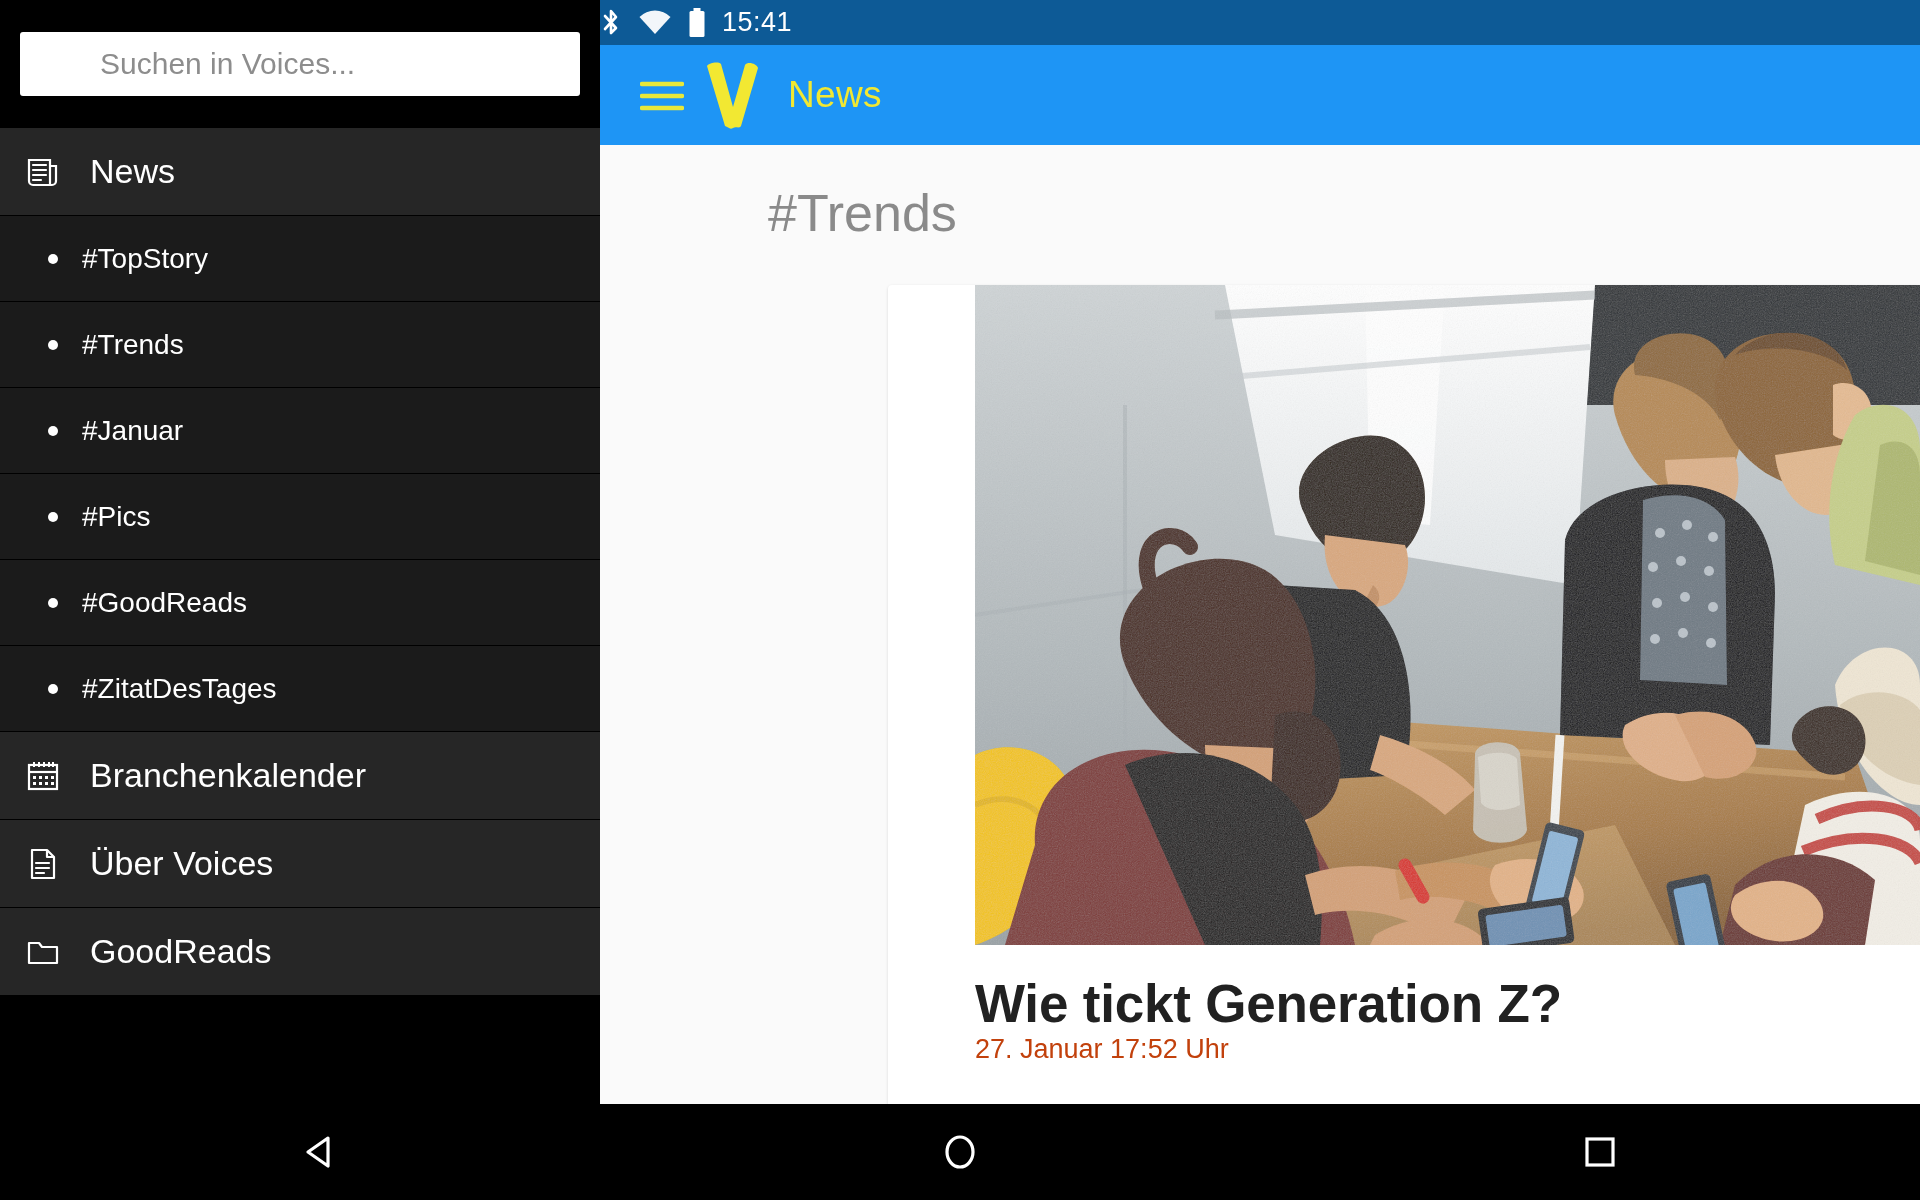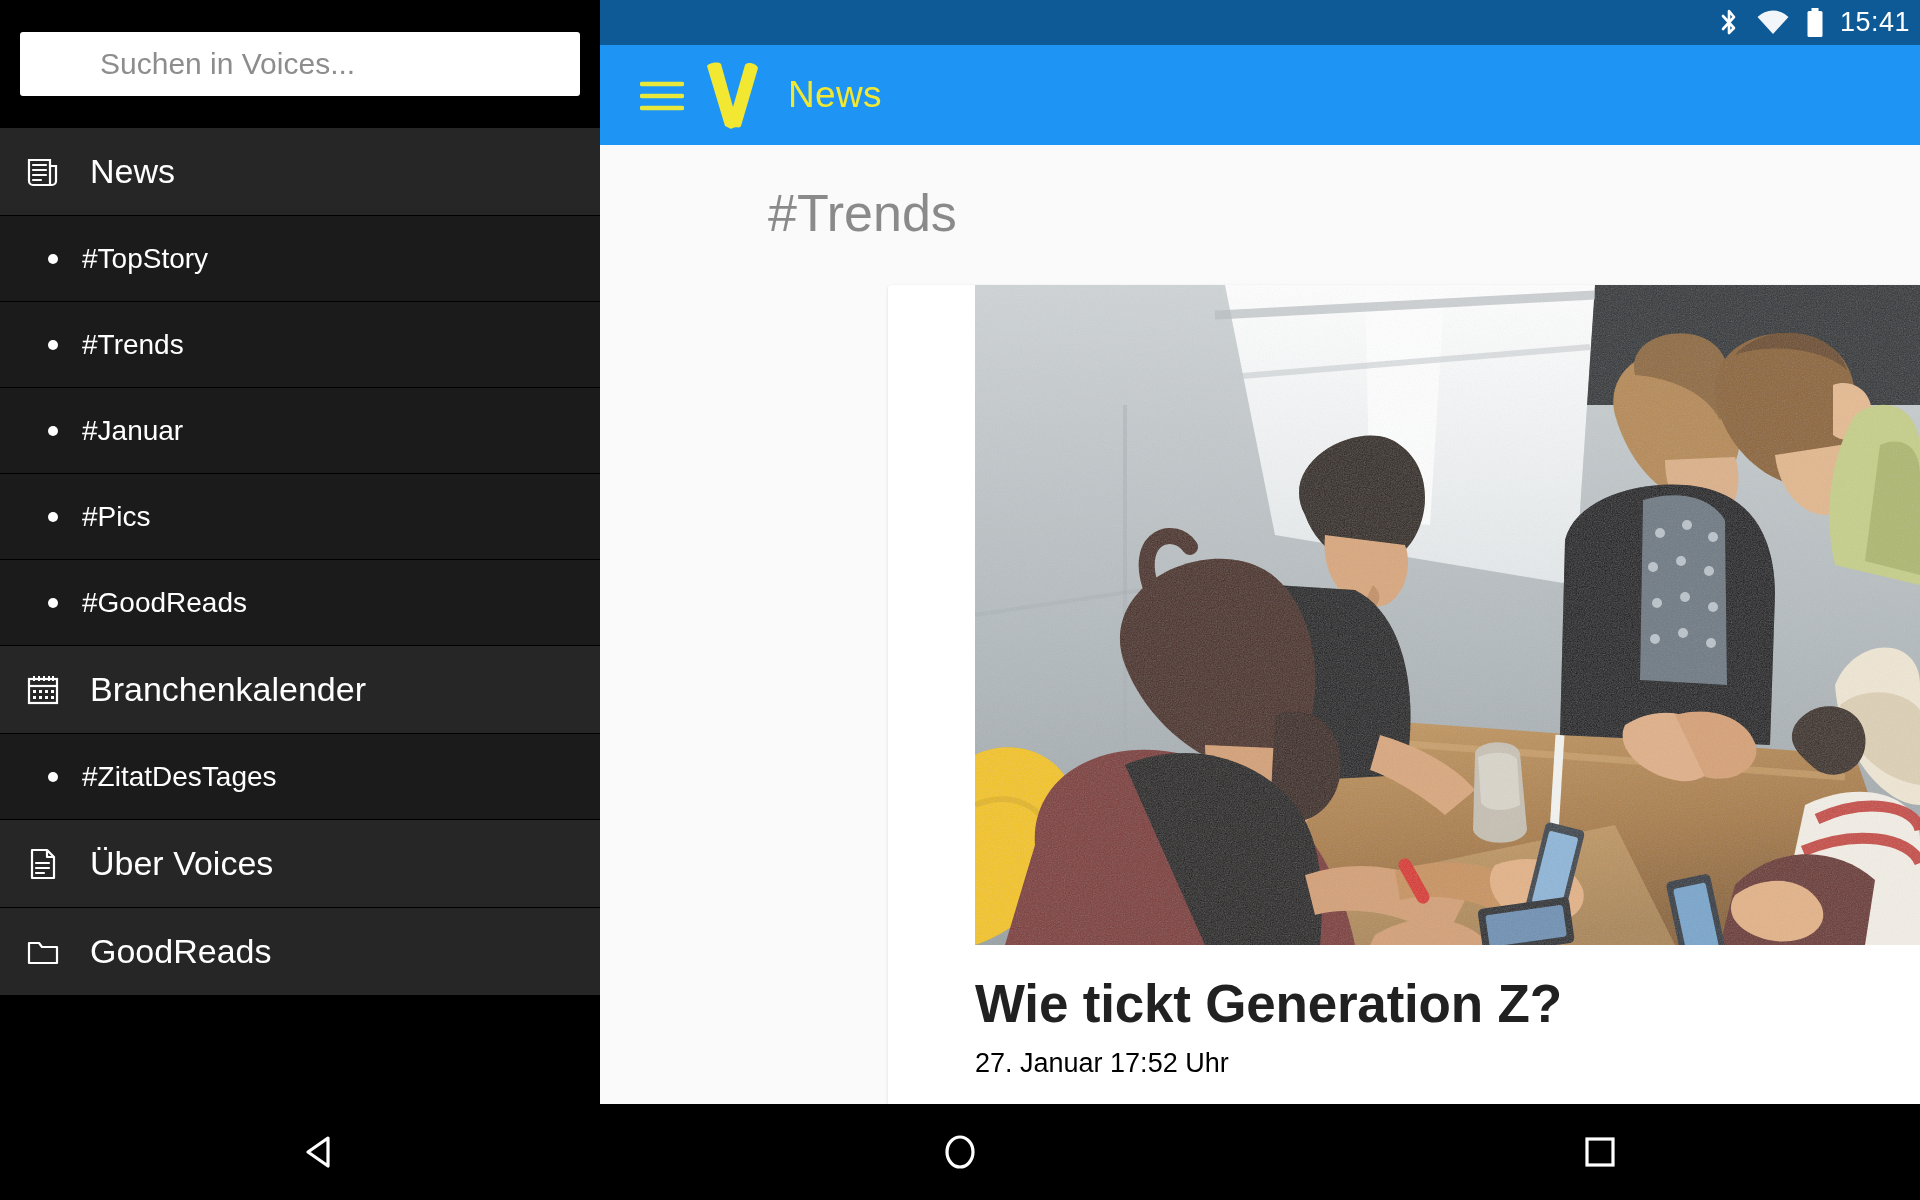--- a/index.html
+++ b/index.html
@@ -10,22 +10,22 @@
     -webkit-font-smoothing:antialiased;
   }
   #screen{ position:relative; width:1920px; height:1200px; background:#000; }
 
   
   #app{ position:absolute; left:0; top:0; width:1920px; height:1104px; background:#fafafa; overflow:hidden; }
 
   
   #statusbar{
     position:absolute; left:600px; top:0; width:1320px; height:45px;
-    background:#0d5a96; display:flex; align-items:center; justify-content:flex-end;
-    padding-right:10px; gap:16px;
+    background:#0d5a96; display:flex; align-items:center; justify-content:flex-start;
+    padding-right:27px; gap:16px;
   }
   #statusbar .sb-icon{ display:flex; align-items:center; }
   #statusbar .sb-time{
     color:#ffffff; font-size:27px; letter-spacing:.5px; font-family:"Liberation Sans", sans-serif;
   }
 
   
   #appbar{
     position:absolute; left:600px; top:45px; width:1320px; height:100px;
     background:#1e95f5; display:flex; align-items:center;
@@ -52,21 +52,21 @@
     background:#ffffff; border-radius:4px 0 0 0;
     box-shadow:0 1px 3px rgba(0,0,0,.14);
     overflow:hidden;
   }
   #card-photo{
     position:absolute; left:87px; top:0; width:945px; height:660px;
     overflow:hidden; background:#9ba2a6;
   }
   #card-text{ position:absolute; left:87px; top:688px; width:945px; }
   #card-title{ font-size:53px; font-weight:700; color:#212121; letter-spacing:-.2px; }
-  #card-date{ font-size:27px; color:#000000; margin-top:14px; }
+  #card-date{ font-size:27px; color:#c2410c; }
 
   
   #drawer{
     position:absolute; left:0; top:0; width:600px; height:1104px;
     background:#000000; z-index:20; overflow:hidden;
   }
   #search-wrap{ height:128px; display:flex; align-items:center; padding:0 20px; background:#000; }
   #search-box{
     flex:1; height:64px; background:#ffffff; border-radius:3px;
     display:flex; align-items:center; padding-left:22px;
@@ -325,20 +325,25 @@
         <span class="label">#Januar</span>
       </div>
       <div class="nav-row sub">
         <span class="bullet"></span>
         <span class="label">#Pics</span>
       </div>
       <div class="nav-row sub">
         <span class="bullet"></span>
         <span class="label">#GoodReads</span>
       </div>
+      <div class="nav-row sub">
+        <span class="bullet"></span>
+        <span class="label">#ZitatDesTages</span>
+      </div>
+
       <div class="nav-row top">
         <span class="ico">
           <svg width="34" height="34" viewBox="0 0 34 34">
             <rect x="3" y="6" width="28" height="24" fill="none" stroke="#ffffff" stroke-width="2.2"></rect>
             <path d="M3 13 H31" stroke="#ffffff" stroke-width="2.2"></path>
             <path d="M8 3 V8 M13 3 V8 M18 3 V8 M23 3 V8 M27 3 V8" stroke="#ffffff" stroke-width="2"></path>
             <g fill="#ffffff">
               <rect x="7" y="17" width="3" height="3"></rect>
                 <rect x="13" y="17" width="3" height="3"></rect>
               <rect x="19" y="17" width="3" height="3"></rect>
@@ -346,25 +351,20 @@
               <rect x="7" y="23" width="3" height="3"></rect>
                 <rect x="13" y="23" width="3" height="3"></rect>
               <rect x="19" y="23" width="3" height="3"></rect>
                 <rect x="25" y="23" width="3" height="3"></rect>
             </g>
           </svg>
         </span>
         <span class="label">Branchenkalender</span>
       </div>
 
-      <div class="nav-row sub">
-        <span class="bullet"></span>
-        <span class="label">#ZitatDesTages</span>
-      </div>
-
       <div class="nav-row top">
         <span class="ico">
           <svg width="34" height="34" viewBox="0 0 34 34">
             <path d="M6 3 H21 L28 10 V31 H6 Z" fill="none" stroke="#ffffff" stroke-width="2.2" stroke-linejoin="round"></path>
             <path d="M21 3 V10 H28" fill="none" stroke="#ffffff" stroke-width="2.2" stroke-linejoin="round"></path>
             <path d="M10 16 H23 M10 21 H23 M10 26 H18" stroke="#ffffff" stroke-width="2.2" stroke-linecap="round"></path>
           </svg>
         </span>
         <span class="label">Über Voices</span>
       </div>

